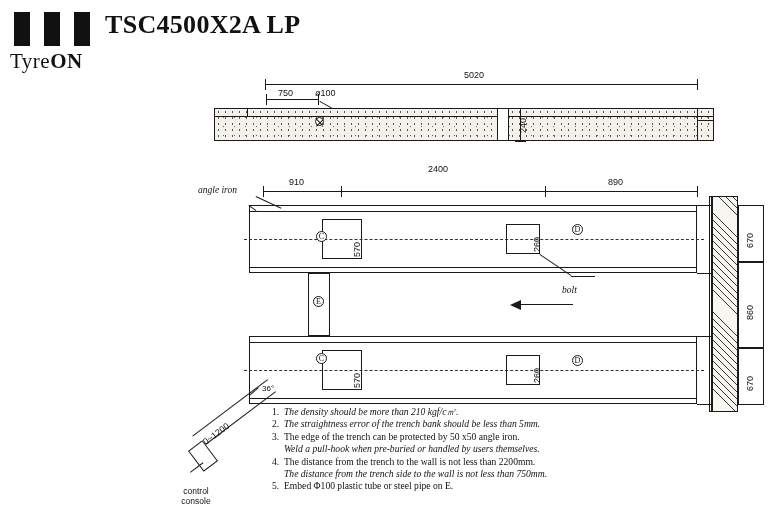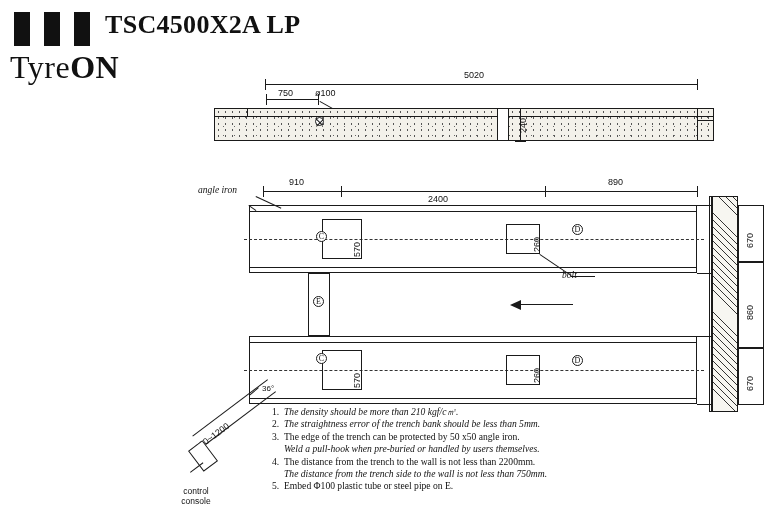--- a/index.html
+++ b/index.html
@@ -30,21 +30,21 @@
   }
   .logo-bars i {
     display: block;
     width: 16px; height: 34px;
     background: #111;
   }
   .logo-word {
     position: absolute;
     left: 10px; top: 49px;
     font-family: "Liberation Serif", serif;
-    font-size: 32px;
+    font-size: 21px;
     letter-spacing: 0.5px;
     color: #111;
   }
   .logo-word .light { font-weight: 400; }
   .logo-word .bold { font-weight: 700; }
   .model-title {
     position: absolute;
     left: 105px; top: 10px;
     font-family: "Liberation Serif", serif;
     font-size: 26px;
@@ -212,21 +212,21 @@
   <div class="ln hl" style="left:515px; top:108px; width:11px;"></div>
   <div class="ln hl" style="left:515px; top:141px; width:11px;"></div>
   <div class="lbl vert" style="left:518px; top:133px;">240</div>
 
   <div class="ln hl" style="left:263px; top:191px; width:434px;"></div>
   <div class="tick" style="left:263px; top:186px; height:11px;"></div>
   <div class="tick" style="left:341px; top:186px; height:11px;"></div>
   <div class="tick" style="left:545px; top:186px; height:11px;"></div>
   <div class="tick" style="left:697px; top:186px; height:11px;"></div>
   <div class="lbl" style="left:289px; top:177px;">910</div>
-  <div class="lbl" style="left:428px; top:194px;text-align:right;">2400</div>
+  <div class="lbl" style="left:428px; top:164px;text-align:right;">2400</div>
   <div class="lbl" style="left:608px; top:177px;">890</div>
 
   <div class="lbl-serif" style="left:198px; top:185px; font-style:italic;">angle iron</div>
   <div class="ln" style="left:256px; top:196px; width:28px; height:1px; transform:rotate(25deg); transform-origin:left top;"></div>
 
   <div class="box" style="left:249px; top:205px; width:448px; height:68px;"></div>
   <div class="ln hl" style="left:249px; top:211px; width:448px;"></div>
   <div class="ln hl" style="left:249px; top:267px; width:448px;"></div>
 
   <div class="ln" style="left:249px; top:205px; width:9px; height:1px; transform:rotate(35deg); transform-origin:left top;"></div>
@@ -236,21 +236,21 @@
   <div class="box" style="left:322px; top:219px; width:40px; height:40px;"></div>
   <div class="lbl vert" style="left:352px; top:257px;">570</div>
   <div class="circ" style="left:316px; top:231px; width:11px; height:11px; line-height:10px;">C</div>
 
   <div class="box" style="left:506px; top:224px; width:34px; height:30px;"></div>
   <div class="lbl vert" style="left:532px; top:252px;">260</div>
   <div class="circ" style="left:572px; top:224px; width:11px; height:11px; line-height:10px;">D</div>
 
   <div class="ln" style="left:540px; top:254px; width:38px; height:1px; transform:rotate(34deg); transform-origin:left top;"></div>
   <div class="ln hl" style="left:571px; top:276px; width:24px;"></div>
-  <div class="lbl-serif" style="left:562px; top:270px; font-style:italic;">bolt</div>
+  <div class="lbl-serif" style="left:562px; top:285px; font-style:italic;">bolt</div>
 
   <div class="box" style="left:308px; top:273px; width:22px; height:63px; border-style:solid;"></div>
   <div class="circ" style="left:313px; top:296px; width:11px; height:11px; line-height:10px;">E</div>
 
   <div class="ln hl" style="left:521px; top:304px; width:52px;"></div>
   <div class="arrowL" style="left:510px; top:300px;"></div>
 
   <div class="box" style="left:249px; top:336px; width:448px; height:68px;"></div>
   <div class="ln hl" style="left:249px; top:342px; width:448px;"></div>
   <div class="ln hl" style="left:249px; top:398px; width:448px;"></div>

